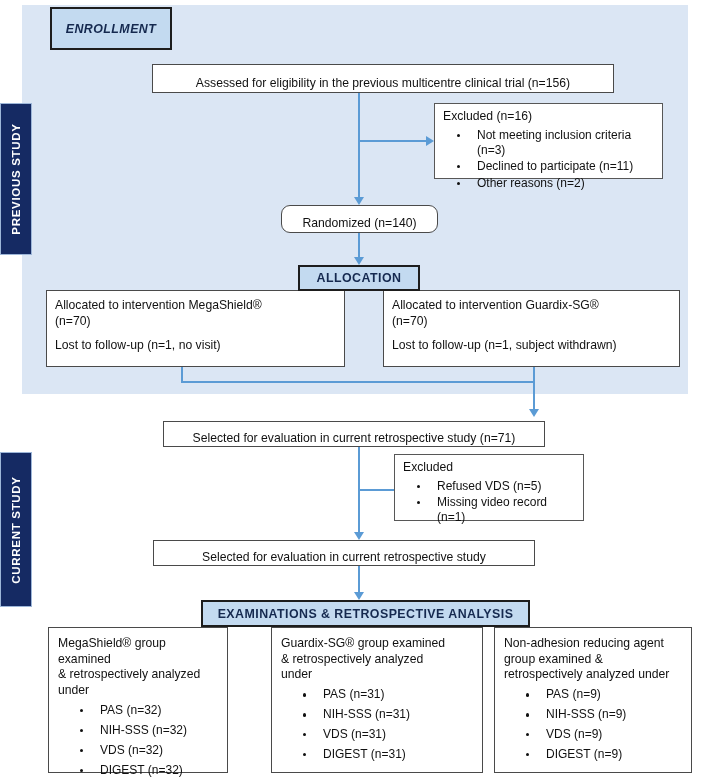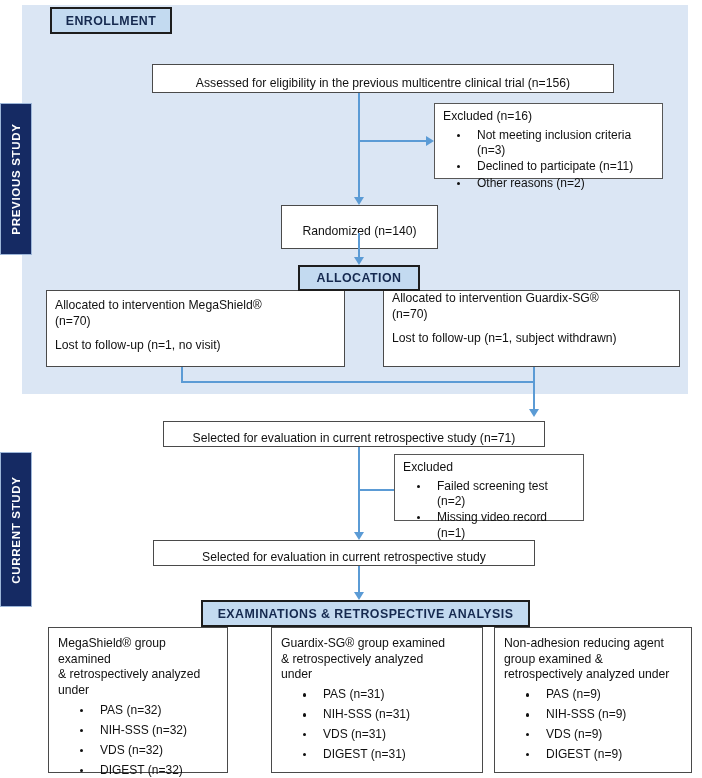--- a/index.html
+++ b/index.html
@@ -65,21 +65,21 @@
   <div class="blue-panel" style="left:22px;top:5px;width:666px;height:389px;"></div>
 
   <div class="side-bar" style="left:0px;top:103px;width:30px;height:150px;">
     <span class="vtext">PREVIOUS STUDY</span>
   </div>
 
   <div class="side-bar" style="left:0px;top:452px;width:30px;height:153px;">
     <span class="vtext">CURRENT STUDY</span>
   </div>
 
-  <div class="chip" style="left:50px;top:7px;width:122px;height:27px;">
+  <div class="chip" style="left:50px;top:7px;width:122px;height:43px;font-style:italic;">
     <span>ENROLLMENT</span>
   </div>
 
   <div class="box" style="left:152px;top:64px;width:462px;height:29px;">
     <div class="pad center" style="height:100%;display:flex;align-items:center;justify-content:center;">
       <span>Assessed for eligibility in the previous multicentre clinical trial (n=156)</span>
     </div>
   </div>
 
   <div class="vline" style="left:358px;top:93px;height:104px;"></div>
@@ -92,21 +92,21 @@
     <div class="pad">
       <p class="para">Excluded (n=16)</p>
       <ul class="bul tight">
         <li>Not meeting inclusion criteria (n=3)</li>
         <li>Declined to participate (n=11)</li>
         <li>Other reasons (n=2)</li>
       </ul>
     </div>
   </div>
 
-  <div class="box" style="left:281px;top:205px;width:157px;height:44px;">
+  <div class="box" style="left:281px;top:205px;width:157px;height:28px;border-radius:9px;">
     <div class="pad" style="height:100%;display:flex;align-items:center;justify-content:center;">
       <span>Randomized (n=140)</span>
     </div>
   </div>
 
   <div class="vline" style="left:358px;top:233px;height:24px;"></div>
   <div class="arrow-d" style="left:354px;top:257px;"></div>
 
   <div class="chip" style="left:298px;top:265px;width:122px;height:26px;">
     <span>ALLOCATION</span>
@@ -115,21 +115,21 @@
   <div class="box" style="left:46px;top:290px;width:299px;height:77px;">
     <div class="pad" style="padding-top:7px;">
       <p class="para">Allocated to intervention MegaShield®</p>
       <p class="para">(n=70)</p>
       <div class="gap"></div>
       <p class="para">Lost to follow-up (n=1, no visit)</p>
     </div>
   </div>
 
   <div class="box" style="left:383px;top:290px;width:297px;height:77px;">
-    <div class="pad" style="padding-top:0;">
+    <div class="pad" style="padding-top:7px;">
       <p class="para">Allocated to intervention Guardix-SG®</p>
       <p class="para">(n=70)</p>
       <div class="gap"></div>
       <p class="para">Lost to follow-up (n=1, subject withdrawn)</p>
     </div>
   </div>
 
   <div class="vline" style="left:181px;top:367px;height:15px;"></div>
   <div class="vline" style="left:533px;top:367px;height:15px;"></div>
   <div class="hline" style="left:181px;top:381px;width:354px;"></div>
@@ -145,21 +145,21 @@
   <div class="vline" style="left:358px;top:447px;height:85px;"></div>
   <div class="arrow-d" style="left:354px;top:532px;"></div>
 
   <div class="hline" style="left:358px;top:489px;width:39px;"></div>
   <div class="arrow-r" style="left:397px;top:485px;"></div>
 
   <div class="box thin" style="left:394px;top:454px;width:190px;height:67px;">
     <div class="pad">
       <p class="para">Excluded</p>
       <ul class="bul tight">
-        <li>Failed screening test (n=2)</li>
+        <li>Refused VDS (n=5)</li>
         <li>Missing video record (n=1)</li>
       </ul>
     </div>
   </div>
 
   <div class="box" style="left:153px;top:540px;width:382px;height:26px;">
     <div class="pad" style="height:100%;display:flex;align-items:center;justify-content:center;">
       <span>Selected for evaluation in current retrospective study</span>
     </div>
   </div>

